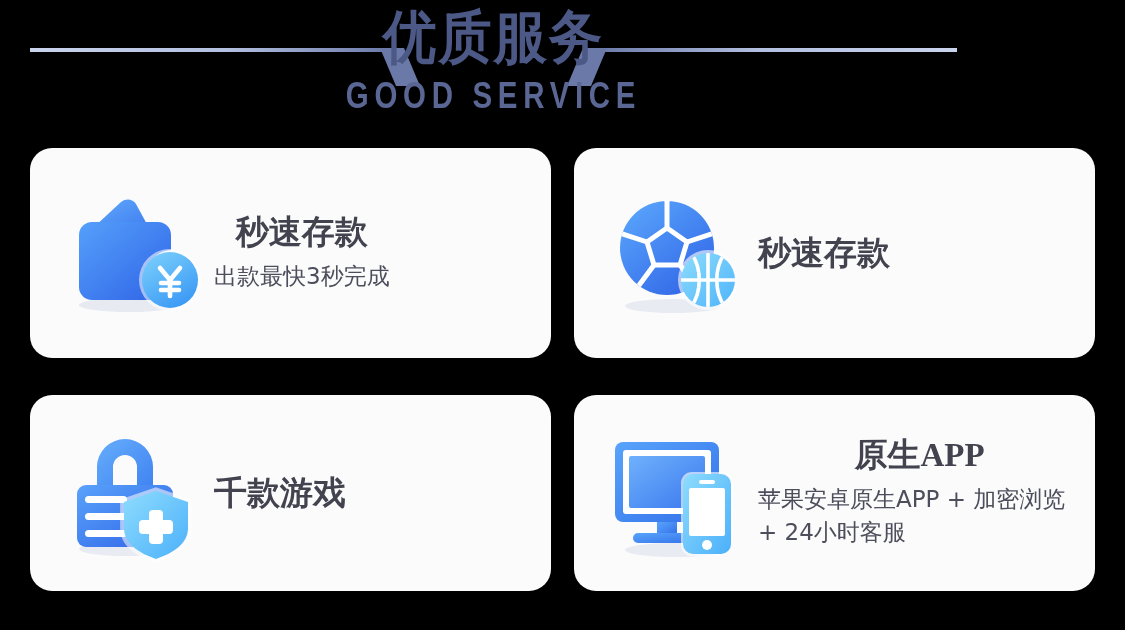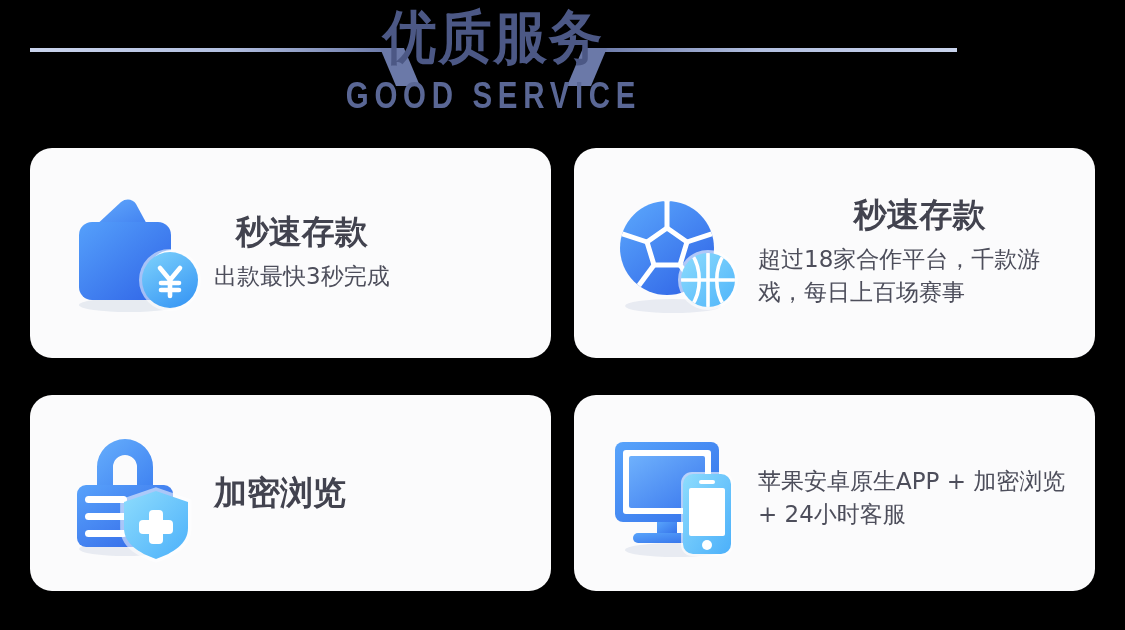--- a/index.html
+++ b/index.html
@@ -248,21 +248,20 @@
         <g clip-path="url(#clipBasket)" fill="none" stroke="#ffffff" stroke-width="3.6">
           <line x1="101" y1="62" x2="101" y2="122"></line>
           <line x1="71" y1="92" x2="131" y2="92"></line>
           <path d="M84 65 C95 80 95 104 84 119"></path>
           <path d="M118 65 C107 80 107 104 118 119"></path>
         </g>
       </svg>
     </div>
     <div class="card-text">
       <div class="card-title">秒速存款</div>
-      <div class="card-sub">超过18家合作平台，千款游戏，每日上百场赛事</div>
     </div>
   </div>
 
   <div class="card">
     <div class="card-icon">
       <svg width="140" height="140" viewBox="0 0 140 140">
         <defs>
           <linearGradient id="gLock" x1="0" y1="0" x2="1" y2="1">
             <stop offset="0" stop-color="#59a3fb"></stop>
             <stop offset="1" stop-color="#2f63e6"></stop>
@@ -291,21 +290,21 @@
         <path d="M93 66 L128 78 L128 106 C128 124 112 134 93 140 C74 134 58 124 58 106 L58 78 Z" fill="#ffffff" opacity="0.55" transform="translate(-2,-3) scale(1.02) "></path>
         <path d="M93 68 L125 79 L125 105 C125 121 110 130 93 136 C76 130 61 121 61 105 L61 79 Z" fill="url(#gShield)"></path>
 
         <g fill="#ffffff">
           <rect x="86" y="87" width="14" height="34" rx="4"></rect>
           <rect x="76" y="97" width="34" height="14" rx="4"></rect>
         </g>
       </svg>
     </div>
     <div class="card-text">
-      <div class="card-title">加密浏览</div>
+      <div class="card-title">千款游戏</div>
     </div>
   </div>
 
   <div class="card wide">
     <div class="card-icon">
       <svg width="145" height="130" viewBox="0 0 145 130">
         <defs>
           <linearGradient id="gMon" x1="0" y1="0" x2="1" y2="1">
             <stop offset="0" stop-color="#58a4fb"></stop>
             <stop offset="1" stop-color="#3370ea"></stop>
@@ -331,17 +330,18 @@
         <rect x="28" y="105" width="68" height="10" rx="5" fill="url(#gMon)"></rect>
 
         <rect x="76" y="44" width="52" height="84" rx="11" fill="#ffffff" opacity="0.6"></rect>
         <rect x="78" y="46" width="48" height="80" rx="10" fill="url(#gPhone)"></rect>
         <rect x="84" y="60" width="36" height="48" rx="2" fill="#ffffff"></rect>
         <rect x="94" y="52" width="16" height="4" rx="2" fill="#ffffff"></rect>
         <circle cx="102" cy="117" r="5" fill="#ffffff"></circle>
       </svg>
     </div>
     <div class="card-text">
+      <div class="card-title">原生APP</div>
       <div class="card-sub">苹果安卓原生APP + 加密浏览 + 24小时客服</div>
     </div>
   </div>
 
 </div>
 
 </body></html>

